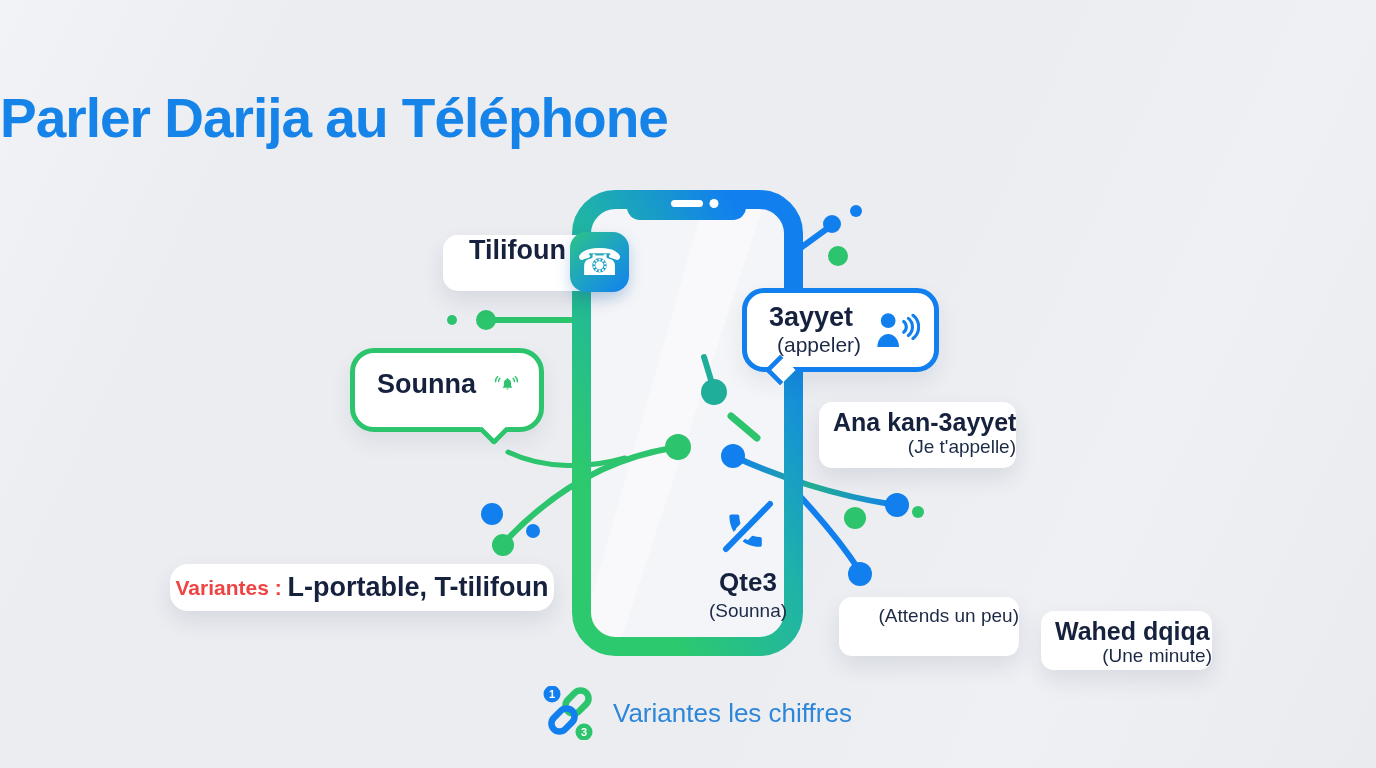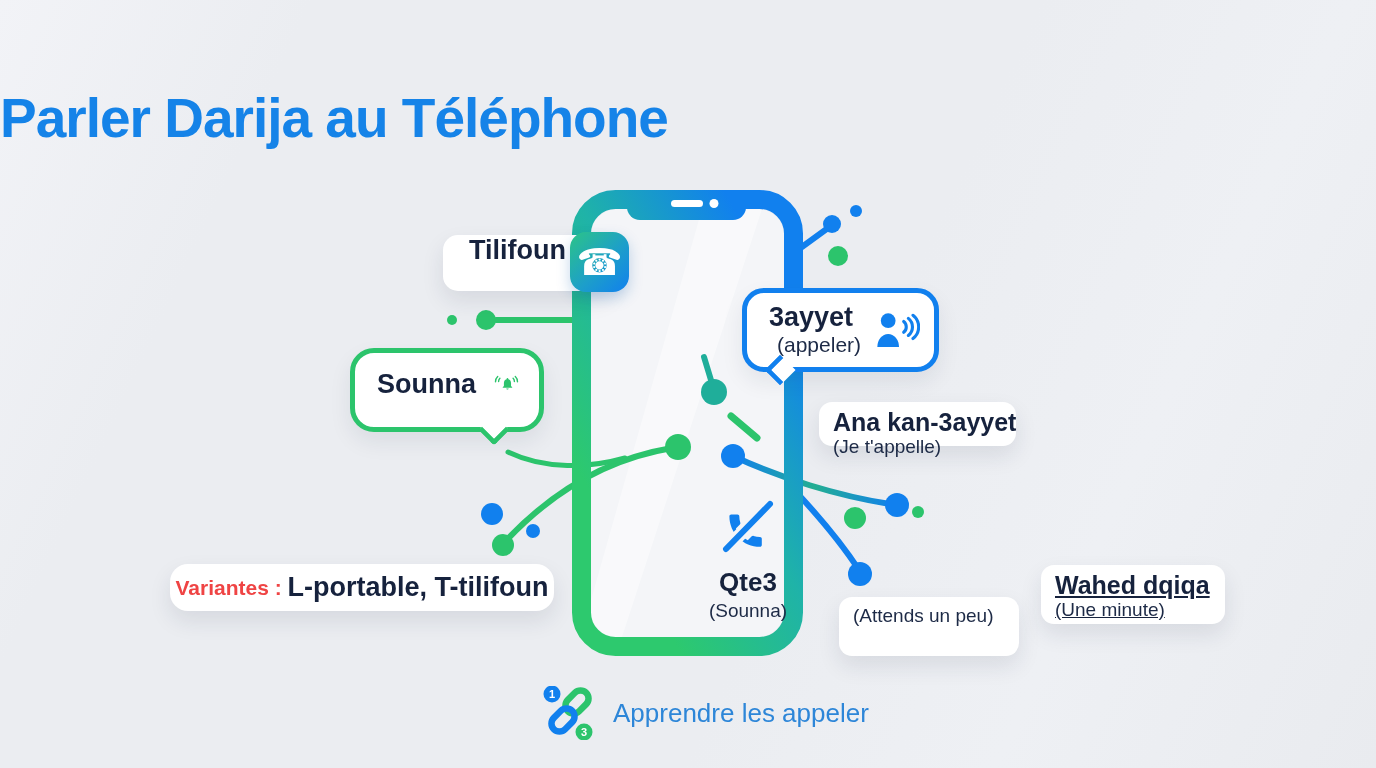--- a/index.html
+++ b/index.html
@@ -44,24 +44,24 @@
       box-shadow:0 10px 22px rgba(25,35,70,.08); }
   .bubble-ayyet .tail { bottom:-14px; left:22px; border-left:5px solid #1180ee;
       border-bottom:5px solid #1180ee; transform:rotate(45deg); border-bottom-left-radius:4px; }
   .bubble-text { display:flex; flex-direction:column; }
   .bubble-ayyet .darija { font-size:27px; line-height:1.1; }
   .bubble-ayyet .french { font-size:21px; line-height:1.2;margin-left:8px; }
 
   
   .phrase-card { padding:7px 0 0 14px; }
   .phrase-card .darija { font-size:25px; line-height:1.05; display:block; white-space:nowrap; }
-  .phrase-card .french { font-size:19px; line-height:1.25; display:block; white-space:nowrap; }
-  .card-ana   { left:819px;  top:402px; width:197px; height:44px; }
+  .phrase-card .french { font-size:19px; line-height:1.25; display:block; white-space:nowrap;text-align:right; }
+  .card-ana   { left:819px;  top:402px; width:197px; height:66px; }
   .card-tsena { left:839px;  top:597px; width:180px; height:59px; }
-  .card-wahed { left:1041px; top:565px; width:184px; height:59px;text-decoration:underline; }
+  .card-wahed { left:1041px; top:611px; width:171px; height:59px; }
 
   
   .action { position:absolute; z-index:2; display:flex; flex-direction:column; align-items:center; }
   .action-jaweb { left:583px; top:491px; width:118px; }
   .action-qte3  { left:697px; top:491px; width:102px; }
   .action .icon-wrap { height:72px; display:flex; align-items:center; justify-content:center; }
   .action .darija { font-size:26px; margin-top:4px; }
   .action .french { font-size:19px; margin-top:2px; }
 
   
@@ -217,16 +217,16 @@
     <svg width="54" height="54" viewBox="0 0 54 54">
       <g fill="none" stroke-width="6.5">
         <rect x="-13" y="-8" width="26" height="16" rx="8" stroke="#2cc46c" transform="translate(34,16) rotate(-45)"></rect>
         <rect x="-13" y="-8" width="26" height="16" rx="8" stroke="#1180ee" transform="translate(20,34) rotate(-45)"></rect>
       </g>
       <circle cx="9" cy="8" r="8.5" fill="#1180ee"></circle>
       <text x="9" y="12" text-anchor="middle" font-size="11" font-weight="bold" fill="#fff">1</text>
       <circle cx="41" cy="46" r="8.5" fill="#2cc46c"></circle>
       <text x="41" y="50" text-anchor="middle" font-size="11" font-weight="bold" fill="#fff">3</text>
     </svg>
-    <span class="link-text">Apprendre les appeler</span>
+    <span class="link-text">Variantes les chiffres</span>
   </div>
 
 </div>
 
 </body></html>

